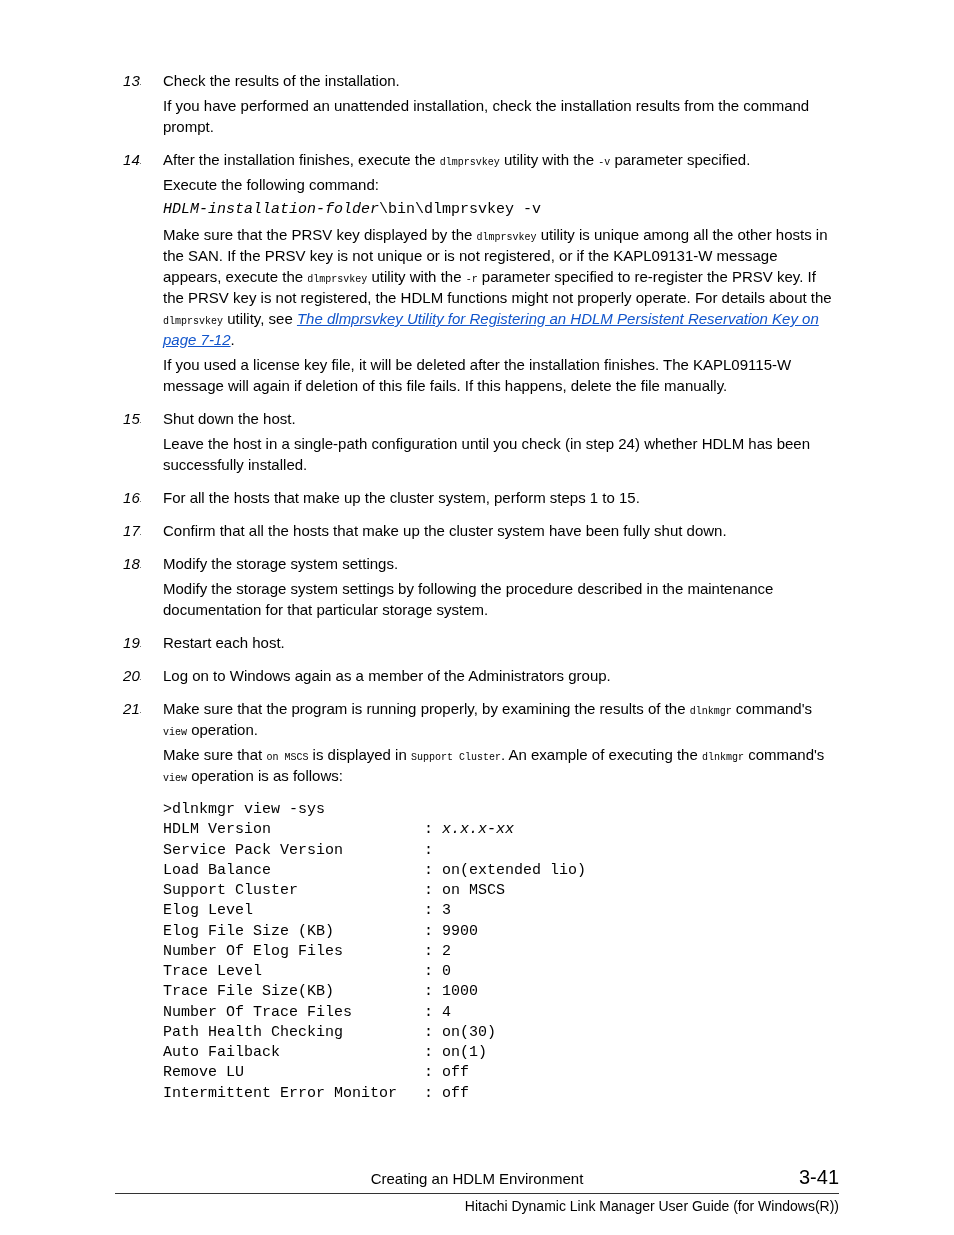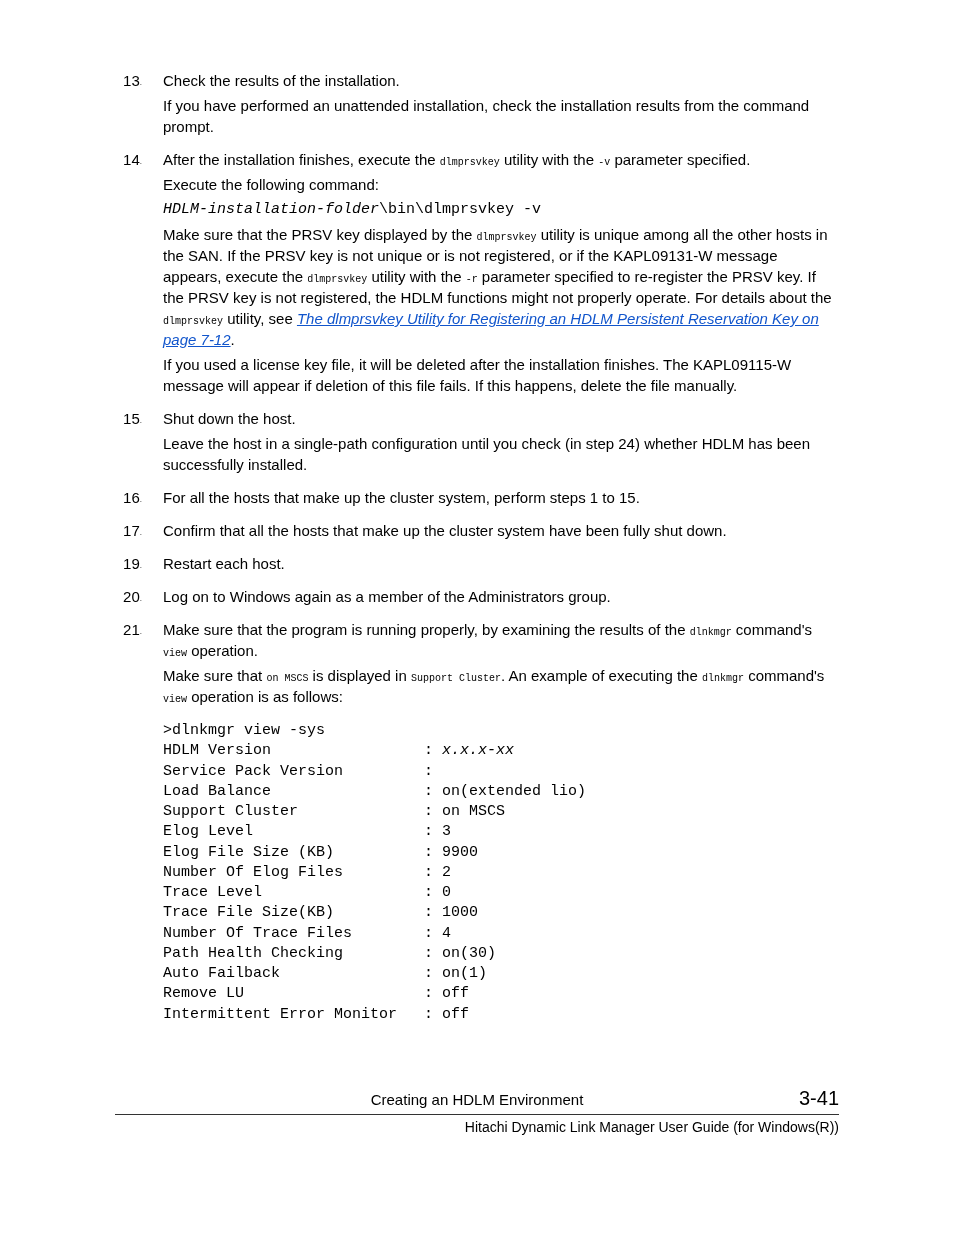--- a/index.html
+++ b/index.html
@@ -20,20 +20,21 @@
     .step {
       display: flex;
       margin-bottom: 8px;
     }
     .step-num {
       width: 27px;
       flex: 0 0 27px;
       text-align: right;
       margin-right: 9px;
       position: relative;
+      font-style: italic;
     }
     .step-num-inner {
       display: inline;
     }
     .step-dot {
       font-size: 8px;
       position: relative;
       top: -1px;
     }
     .step-body {
@@ -111,21 +112,21 @@
     <div class="step-num"><span class="step-num-inner">14</span><span class="step-dot">.</span></div>
     <div class="step-body">
       <p class="para">
         <span>After the installation finishes, execute the </span><span class="mono">dlmprsvkey</span><span> utility with the </span><span class="mono">-v</span><span> parameter specified.</span>
       </p>
       <p class="para">Execute the following command:</p>
       <pre class="cmd"><span class="italic">HDLM-installation-folder</span><span>\bin\dlmprsvkey -v</span></pre>
       <p class="para">
         <span>Make sure that the PRSV key displayed by the </span><span class="mono">dlmprsvkey</span><span> utility is unique among all the other hosts in the SAN. If the PRSV key is not unique or is not registered, or if the KAPL09131-W message appears, execute the </span><span class="mono">dlmprsvkey</span><span> utility with the </span><span class="mono">-r</span><span> parameter specified to re-register the PRSV key. If the PRSV key is not registered, the HDLM functions might not properly operate. For details about the </span><span class="mono">dlmprsvkey</span><span> utility, see </span><span class="link">The dlmprsvkey Utility for Registering an HDLM Persistent Reservation Key on page 7-12</span><span>.</span>
       </p>
-      <p class="para">If you used a license key file, it will be deleted after the installation finishes. The KAPL09115-W message will appear if deletion of this file fails. If this happens, delete the file manually.</p>
+      <p class="para">If you used a license key file, it will be deleted after the installation finishes. The KAPL09115-W message will again if deletion of this file fails. If this happens, delete the file manually.</p>
     </div>
   </div>
 
   <div class="step">
     <div class="step-num"><span class="step-num-inner">15</span><span class="step-dot">.</span></div>
     <div class="step-body">
       <p class="para">Shut down the host.</p>
       <p class="para">Leave the host in a single-path configuration until you check (in step 24) whether HDLM has been successfully installed.</p>
     </div>
   </div>
@@ -137,20 +138,27 @@
     </div>
   </div>
 
   <div class="step">
     <div class="step-num"><span class="step-num-inner">17</span><span class="step-dot">.</span></div>
     <div class="step-body">
       <p class="para">Confirm that all the hosts that make up the cluster system have been fully shut down.</p>
     </div>
   </div>
 
+  <div class="step">
+    <div class="step-num"><span class="step-num-inner">18</span><span class="step-dot">.</span></div>
+    <div class="step-body">
+      <p class="para">Modify the storage system settings.</p>
+      <p class="para">Modify the storage system settings by following the procedure described in the maintenance documentation for that particular storage system.</p>
+    </div>
+  </div>
 
   <div class="step">
     <div class="step-num"><span class="step-num-inner">19</span><span class="step-dot">.</span></div>
     <div class="step-body">
       <p class="para">Restart each host.</p>
     </div>
   </div>
 
   <div class="step">
     <div class="step-num"><span class="step-num-inner">20</span><span class="step-dot">.</span></div>

